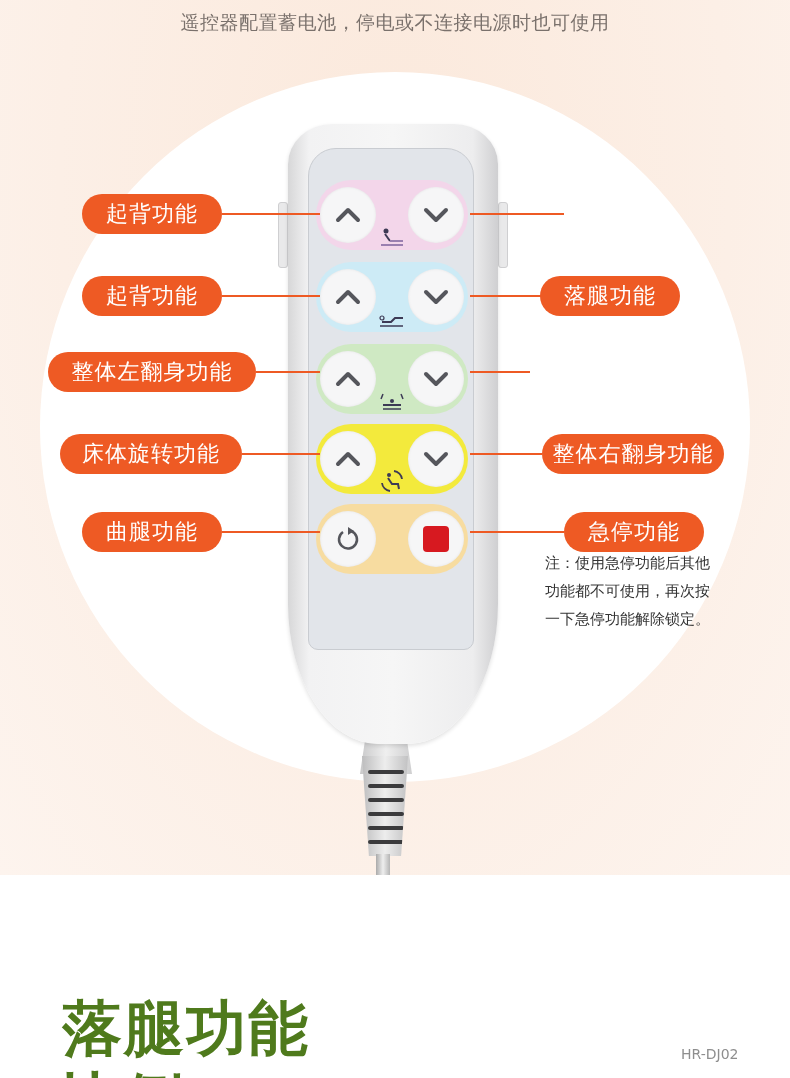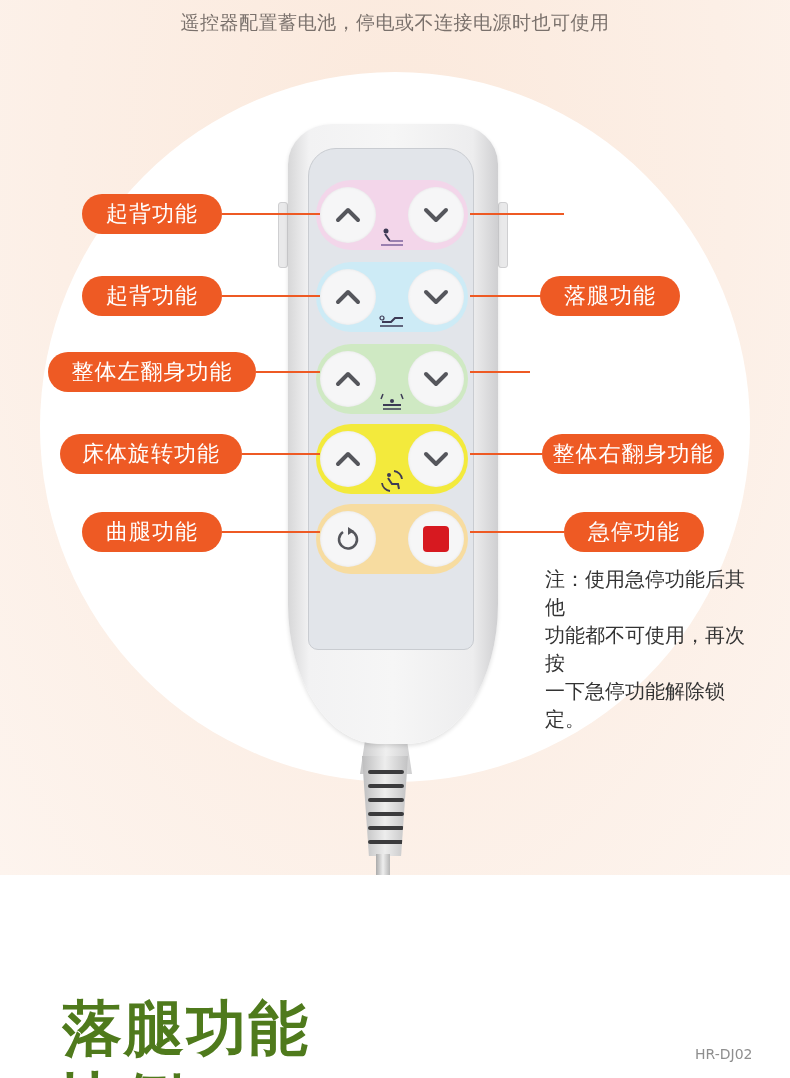--- a/index.html
+++ b/index.html
@@ -28,25 +28,25 @@
   .btn { position: absolute; top: 7px; width: 56px; height: 56px; border-radius: 50%; background: #f6f6f7; box-shadow: inset 0 0 3px rgba(0,0,0,0.08); display: flex; align-items: center; justify-content: center; }
   .btn.l { left: 4px; }
   .btn.r { right: 4px; }
   .btn svg { width: 30px; height: 30px; }
   .row-icon { position: absolute; left: 62px; bottom: 2px; width: 28px; height: 22px; }
 
   
   .label { position: absolute; height: 40px; border-radius: 20px; background: #ee5a24; color: #ffffff; font-size: 22px; display: flex; align-items: center; justify-content: center; letter-spacing: 1px; white-space: nowrap; }
   .line { position: absolute; height: 2px; background: #ee5a24; }
 
-  .note { position: absolute; left: 545px; top: 565px; width: 200px; font-size: 20px; line-height: 28px; color: #333333; }
+  .note { position: absolute; left: 545px; top: 549px; width: 200px; font-size: 15px; line-height: 28px; color: #333333; }
 
   .title { position: absolute; left: 62px; top: 992px; font-size: 60px; font-weight: bold; color: #4f7a1c; letter-spacing: 2px; line-height: 72px; }
   .title-2 { position: absolute; left: 62px; top: 1064px; font-size: 60px; font-weight: bold; color: #4f7a1c; letter-spacing: 2px; line-height: 72px; }
-  .model { position: absolute; left: 695px; top: 1046px; font-size: 14px; color: #8e8e8e; text-align: center; }
+  .model { position: absolute; left: 681px; top: 1046px; font-size: 14px; color: #8e8e8e; text-align: center; }
 </style>
 </head>
 <body>
 
 <div class="hero">
   <div class="hero-glow"></div>
   <div class="hero-circle"></div>
   <div class="hero-caption">遥控器配置蓄电池，停电或不连接电源时也可使用</div>
 
   <div class="remote">

